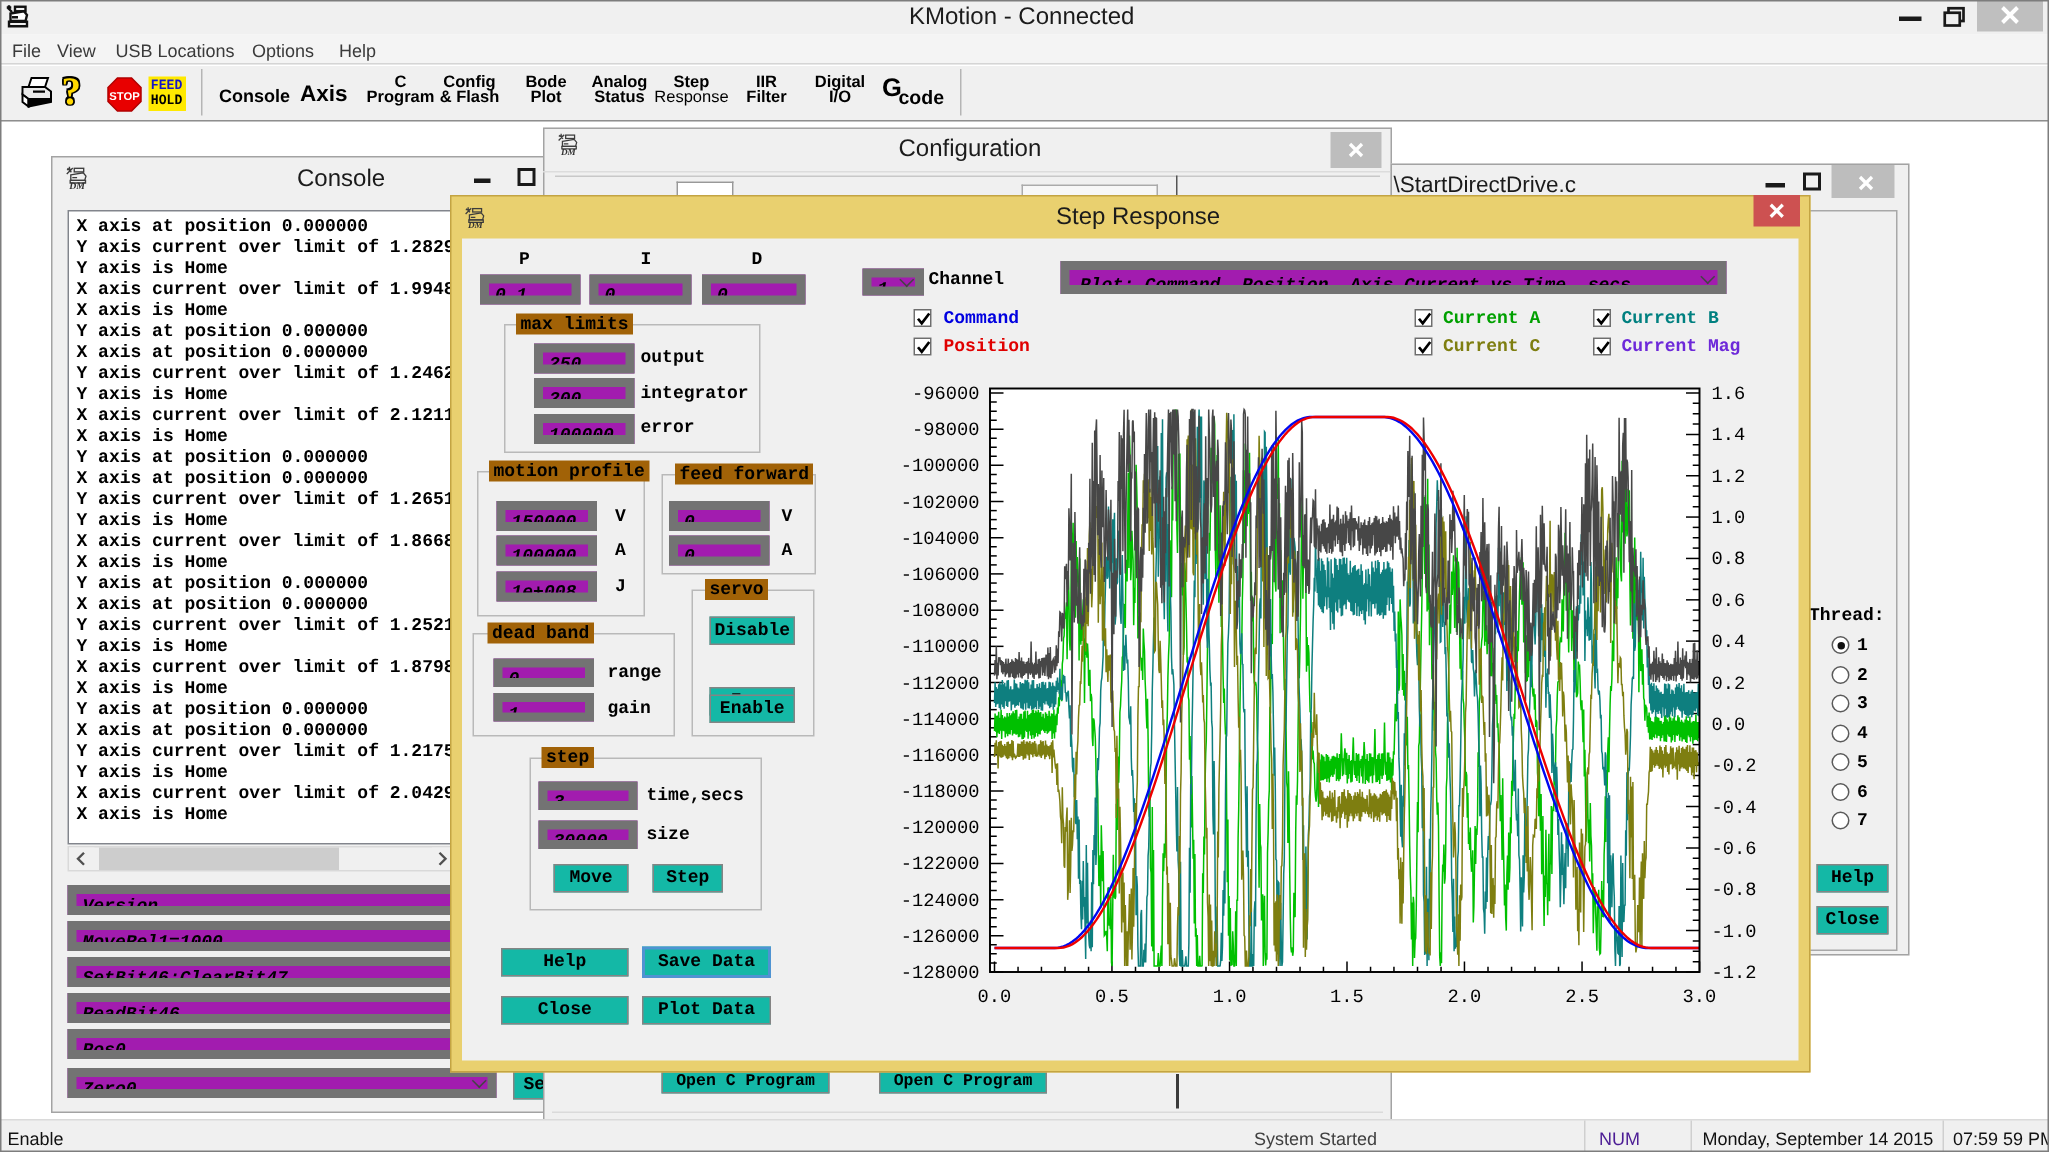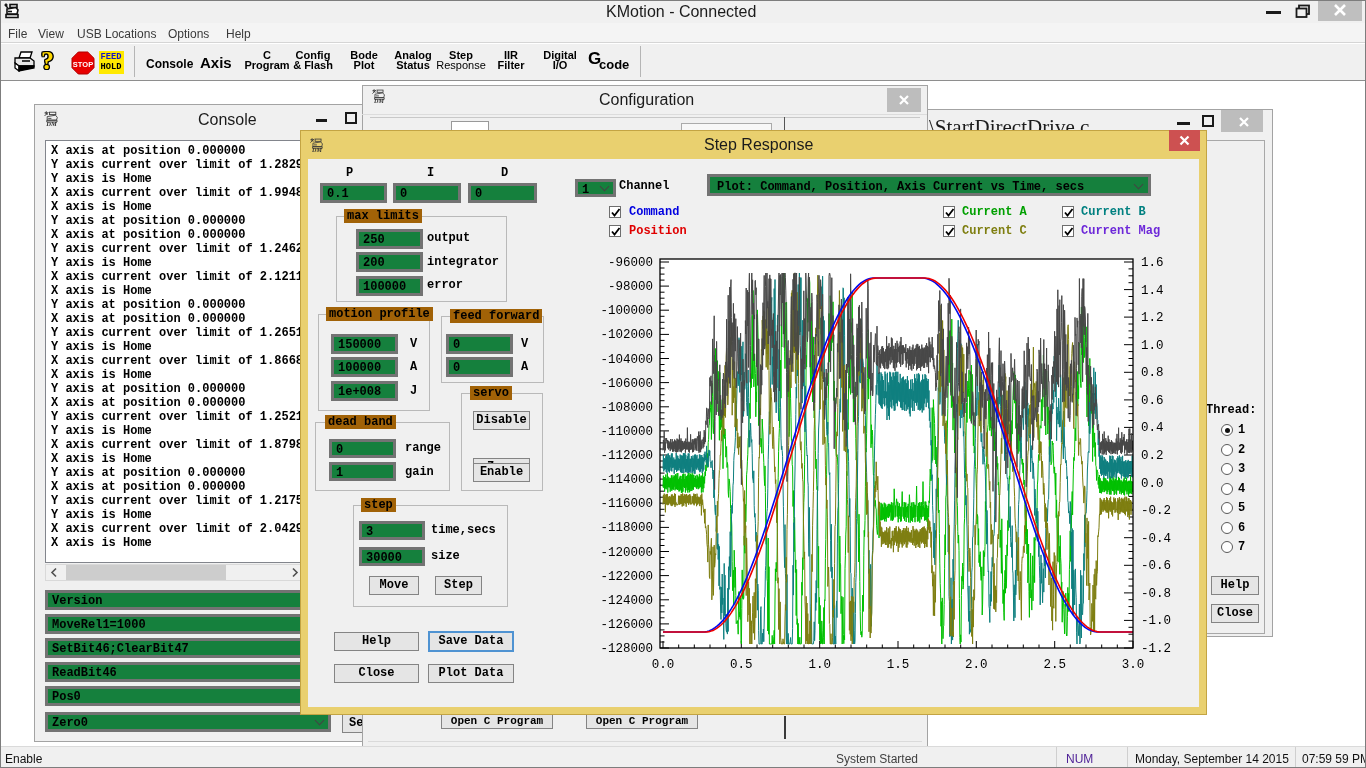--- a/index.html
+++ b/index.html
@@ -1,22 +1,22 @@
 <!DOCTYPE html>
 <html><head><meta charset="utf-8">
 <style>
 * { margin:0; padding:0; box-sizing:border-box; }
 html,body { width:1366px; height:768px; overflow:hidden; }
 body { position:relative; background:#fff; font-family:"Liberation Sans", sans-serif; }
 .abs { position:absolute; }
 .mono { font-family:"Liberation Mono", monospace; font-weight:bold; }
 .win { position:absolute; background:#f0f0f0; border:1px solid #a3a3a3; }
 .wtext { font-size:16px; color:#1b1b1b; }
-.ebox { position:absolute; background:#15803d; border:3px solid #737373; font-family:"Liberation Mono",monospace; font-weight:bold; font-size:12px; color:#000; line-height:17px; padding-left:4px; overflow:hidden; white-space:nowrap; }
-.btn { position:absolute; background:#e5e5e5; border:1px solid #848484; font-family:"Liberation Mono",monospace; font-weight:bold; font-size:12px; color:#000; text-align:center; overflow:hidden; }
+.ebox { position:absolute; background:#a21caf; border:6px solid #737373; font-family:"Liberation Mono",monospace; font-weight:bold; font-size:12px; color:#000; line-height:17px; padding-left:4px; overflow:hidden; white-space:nowrap;font-style:italic; }
+.btn { position:absolute; background:#14b8a6; border:1px solid #848484; font-family:"Liberation Mono",monospace; font-weight:bold; font-size:12px; color:#000; text-align:center; overflow:hidden; }
 .grp { position:absolute; border:1px solid #b9b9b9; }
 .leg { position:absolute; top:-8px; background:#a16207; padding:0 3px; font-family:"Liberation Mono",monospace; font-weight:bold; font-size:12px; color:#000; line-height:14px; white-space:nowrap; }
 .lbl { position:absolute; font-family:"Liberation Mono",monospace; font-weight:bold; font-size:12px; color:#000; line-height:13px; white-space:nowrap; }
 .cb { position:absolute; width:12px; height:12px; background:#fff; border:1px solid #6e6e6e; }
 .cb svg { position:absolute; left:0; top:0; }
 .chev { position:absolute; width:7px; height:7px; border-right:1.6px solid #444; border-bottom:1.6px solid #444; transform:rotate(45deg); }
 .tb2 { position:absolute; width:70px; text-align:center; font-size:11px; font-weight:bold; color:#000; line-height:10px; }
 .radio { position:absolute; width:12px; height:12px; border:1px solid #5a5a5a; border-radius:50%; background:#fff; }
 .sep { position:absolute; background:#cfcfcf; width:1px; }
 </style></head>
@@ -151,21 +151,21 @@
 <div class="abs" style="left:451px;top:121px;width:38px;height:9px;background:#fff;border:1px solid #999;border-bottom:none"></div>
 <div class="abs" style="left:681px;top:123px;width:91px;height:7px;background:#f7f7f7;border:1px solid #aaa;border-bottom:none"></div>
 <div class="abs" style="left:784px;top:117px;width:1px;height:13px;background:#555"></div>
 
 <div class="btn" style="left:441px;top:714px;width:112px;height:15px;line-height:13px;font-size:11px">Open C Program</div>
 <div class="btn" style="left:586px;top:714px;width:112px;height:15px;line-height:13px;font-size:11px">Open C Program</div>
 <div class="abs" style="left:784px;top:716px;width:1.5px;height:23px;background:#3a3a3a"></div>
 <div class="abs" style="left:368px;top:741px;width:554px;height:1px;background:#dadada"></div>
 
 <div class="win" style="left:927px;top:109px;width:346px;height:528px;"></div>
-<div class="abs wtext" style="left:929px;top:115px;font-size:21px;font-family:Liberation Serif, serif;">\StartDirectDrive.c</div>
+<div class="abs wtext" style="left:929px;top:115px;font-size:15px;">\StartDirectDrive.c</div>
 <div class="abs" style="left:1177px;top:122px;width:13px;height:3px;background:#1a1a1a"></div>
 <div class="abs" style="left:1202px;top:115px;width:12px;height:12px;border:2px solid #1a1a1a;background:#f0f0f0"></div>
 <div class="abs" style="left:1221px;top:110px;width:42px;height:22px;background:#bdbdbd">
   <svg style="position:absolute;left:17px;top:6px" width="12" height="12" viewBox="0 0 12 12">
       <path d="M2,2 L10,10 M10,2 L2,10" stroke="#fff" stroke-width="2.2"></path>
     </svg>
 </div>
 <div class="abs" style="left:940px;top:140px;width:325px;height:494px;border:1px solid #a8a8a8"></div>
 <div class="lbl" style="left:1206px;top:404px;">Thread:</div>
 <div class="radio" style="left:1221px;top:424px;">

